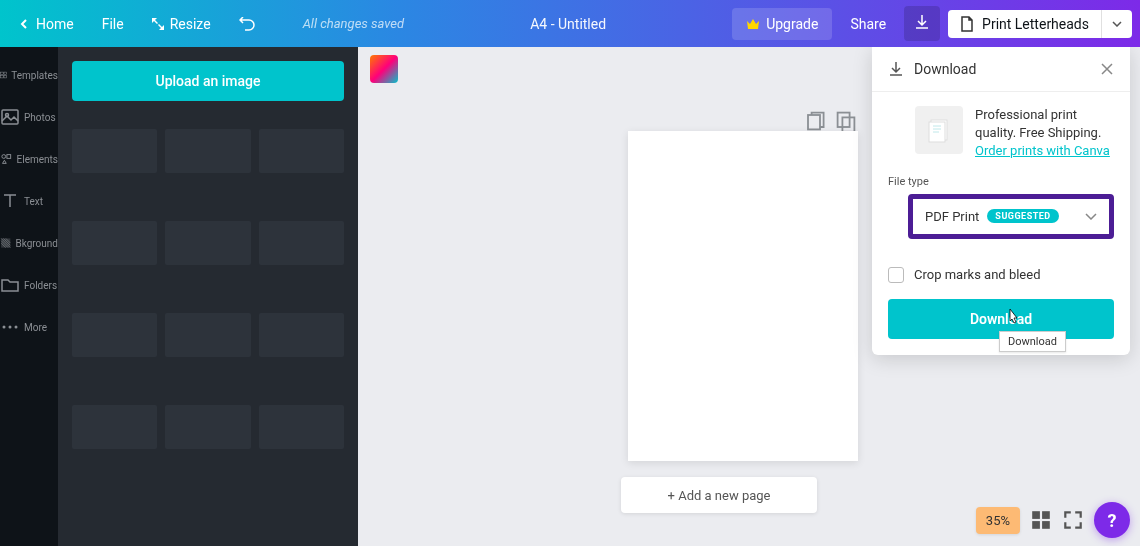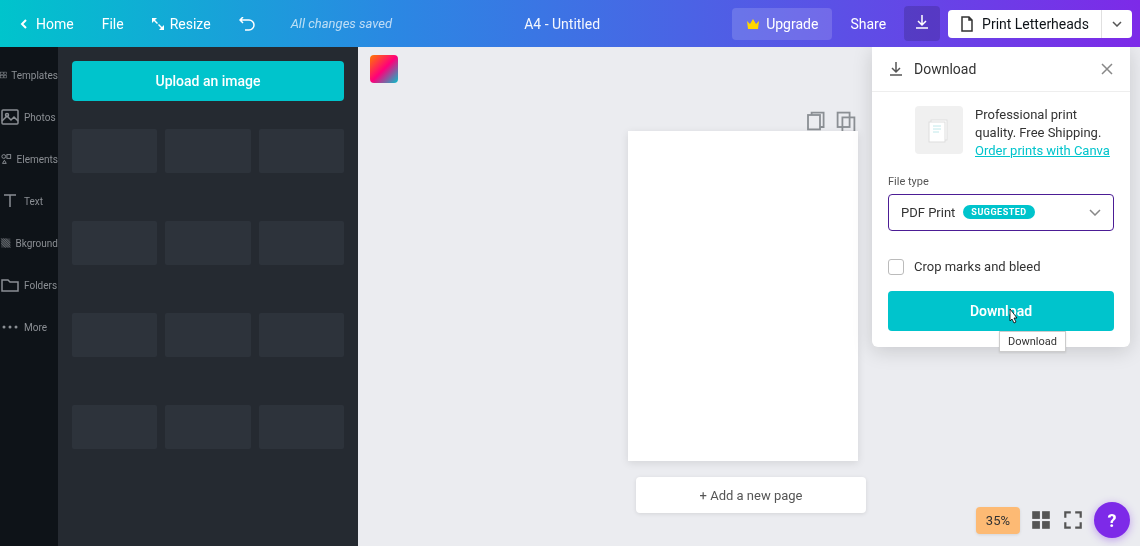--- a/index.html
+++ b/index.html
@@ -2,21 +2,21 @@
 <html><head>
 <meta charset="utf-8">
 <style>
 * { margin: 0; padding: 0; box-sizing: border-box; font-family: -apple-system, BlinkMacSystemFont, "Segoe UI", Roboto, sans-serif; }
 body { width: 1140px; height: 546px; overflow: hidden; background: #ebecf0; position: relative; }
 
 .header { height: 47px; background: linear-gradient(90deg, #00c4cc 0%, #2b87e3 35%, #7d2ae8 100%); display: flex; align-items: center; padding: 0 8px; color: #fff; font-size: 14px; }
 .header-left { display: flex; align-items: center; gap: 4px; }
 .hbtn { display: flex; align-items: center; gap: 6px; padding: 8px 12px; border-radius: 4px; cursor: pointer; font-size: 14px; color: #fff; }
 .header-center { flex: 1; text-align: center; font-size: 14px; color: rgba(255,255,255,0.95); }
-.header-status { margin-left: 20px; font-style: italic; color: rgba(255,255,255,0.7); font-size: 13px; }
+.header-status { margin-left: 32px; font-style: italic; color: rgba(255,255,255,0.7); font-size: 13px; }
 .header-right { display: flex; align-items: center; gap: 4px; }
 .upgrade-btn { background: rgba(255,255,255,0.15); padding: 8px 14px; border-radius: 4px; display: flex; align-items: center; gap: 6px; cursor: pointer; font-size: 14px; }
 .share-btn { padding: 8px 14px; cursor: pointer; font-size: 14px; }
 .dl-icon-btn { padding: 8px 10px; background: rgba(0,0,0,0.15); border-radius: 4px; cursor: pointer; }
 .print-dropdown { background: #fff; color: #0e1318; border-radius: 4px; display: flex; align-items: center; height: 28px; margin-left: 4px; }
 .print-main { display: flex; align-items: center; gap: 8px; padding: 0 12px; font-size: 14px; cursor: pointer; }
 .print-caret { padding: 0 10px; border-left: 1px solid #e0e0e0; height: 100%; display: flex; align-items: center; cursor: pointer; }
 
 .main { display: flex; height: calc(100% - 47px); position: relative; }
 
@@ -29,33 +29,33 @@
 .upload-btn { background: #00c4cc; color: #fff; border: none; width: 100%; padding: 12px; border-radius: 4px; font-size: 14px; font-weight: 500; cursor: pointer; }
 .panel-grid { margin-top: 28px; display: grid; grid-template-columns: repeat(3, 1fr); gap: 8px; }
 .panel-thumb { height: 44px; background: #2d333b; border-radius: 2px; }
 .panel-collapse { position: absolute; right: -12px; top: 244px; width: 14px; height: 56px; background: #252a31; border-radius: 0 6px 6px 0; display: flex; align-items: center; justify-content: center; cursor: pointer; }
 
 .canvas-area { flex: 1; background: #ebecf0; position: relative; overflow: hidden; }
 .canvas-toolbar { position: absolute; top: 8px; left: 12px; width: 28px; height: 28px; background: linear-gradient(135deg,#ff7a00,#ff007a,#00c4cc); border-radius: 4px; }
 .page-actions { position: absolute; top: 62px; right: 282px; display: flex; gap: 8px; }
 .page-action { width: 24px; height: 24px; color: #8b8f94; cursor: pointer; }
 .page { position: absolute; top: 84px; left: 270px; width: 230px; height: 330px; background: #fff; box-shadow: 0 2px 8px rgba(0,0,0,0.1); }
-.add-page { position: absolute; top: 430px; left: 278px; width: 230px; height: 36px; background: #fff; border: none; color: #555; font-size: 13px; border-radius: 4px; cursor: pointer; box-shadow: 0 1px 4px rgba(0,0,0,0.1); }
+.add-page { position: absolute; top: 430px; left: 263px; width: 196px; height: 36px; background: #fff; border: none; color: #555; font-size: 13px; border-radius: 4px; cursor: pointer; box-shadow: 0 1px 4px rgba(0,0,0,0.1); }
 
 .download-panel { position: absolute; top: 0; right: 10px; width: 258px; background: #fff; border-radius: 0 0 6px 6px; box-shadow: 0 4px 20px rgba(0,0,0,0.15); z-index: 10; }
 .dp-header { display: flex; align-items: center; padding: 14px 16px; gap: 10px; border-bottom: 1px solid #eee; }
 .dp-header-title { flex: 1; font-size: 14px; color: #333; }
 .dp-close { color: #888; cursor: pointer; }
 .dp-promo { display: flex; gap: 12px; padding: 14px 16px 10px; margin-left: 27px; }
 .dp-promo-img { width: 48px; height: 48px; background: #f0f0f0; border-radius: 4px; flex-shrink: 0; display:flex; align-items:center; justify-content:center; }
 .dp-promo-text { font-size: 13px; line-height: 1.4; color: #333; }
 .dp-promo-link { color: #00c4cc; text-decoration: underline; cursor: pointer; }
 .dp-section { padding: 4px 16px 16px; }
 .dp-label { font-size: 11px; color: #555; margin-bottom: 6px; }
-.dp-select { border: 1px solid #4c1d95; border-radius: 4px; padding: 10px 12px; display: flex; align-items: center; gap: 8px; cursor: pointer; font-size: 13px; }
+.dp-select { border: 5px solid #4c1d95; border-radius: 4px; padding: 10px 12px; display: flex; align-items: center; gap: 8px; cursor: pointer; font-size: 13px; margin-left: 20px; }
 .dp-select-value { color: #333; }
 .dp-badge { background: #00c4cc; color: #fff; font-size: 9px; font-weight: bold; padding: 2px 8px; border-radius: 10px; letter-spacing: 0.5px; }
 .dp-select-caret { margin-left: auto; color: #888; }
 .dp-check { display: flex; align-items: center; gap: 10px; padding: 12px 16px 6px; font-size: 13px; color: #333; }
 .dp-checkbox { width: 16px; height: 16px; border: 1.5px solid #bbb; border-radius: 3px; cursor: pointer; }
 .dp-download-btn { margin: 10px 16px 16px; background: #00c4cc; color: #fff; border: none; padding: 12px; border-radius: 4px; font-size: 14px; font-weight: 600; cursor: pointer; width: calc(100% - 32px); }
 
 .tooltip { position: absolute; top: 284px; right: 74px; background: #fff; border: 1px solid #ccc; padding: 3px 8px; font-size: 11px; color: #333; z-index: 20; box-shadow: 0 1px 2px rgba(0,0,0,0.1); }
 
 .bottom-bar { position: absolute; bottom: 8px; right: 10px; display: flex; align-items: center; gap: 10px; z-index: 5; }

